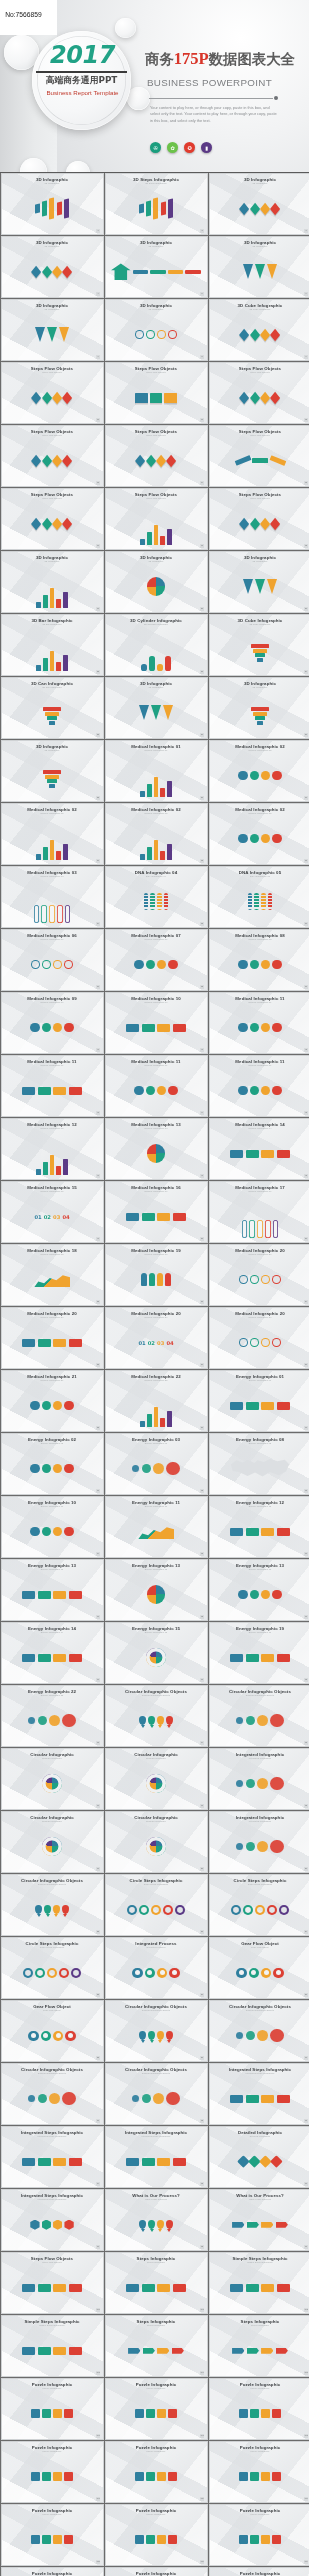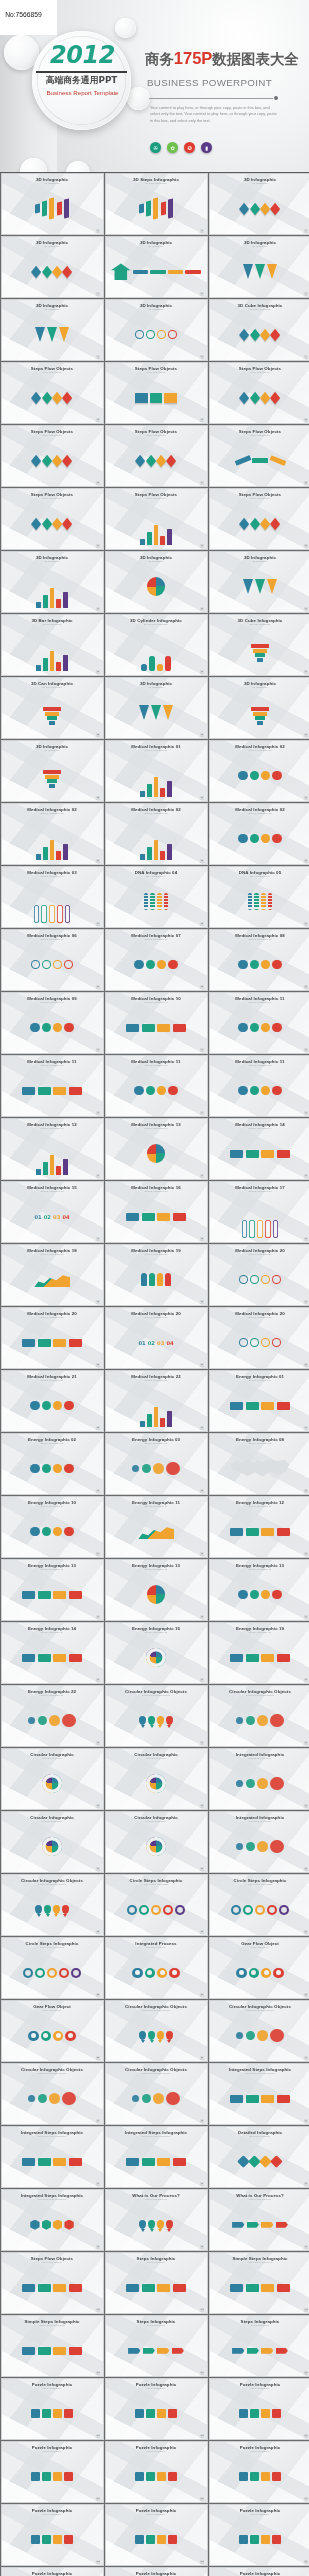--- a/index.html
+++ b/index.html
@@ -98,21 +98,21 @@
     font-family: "Liberation Sans", sans-serif;
   }
 
   .headline {
     position: absolute;
     left: 145px; top: 49px;
     font-size: 14.4px;
     font-weight: bold;
     color: #5c5c5c;
     letter-spacing: 0px;
-    font-family: Liberation Sans, sans-serif;
+    font-family: Liberation Serif, serif;
     white-space: nowrap;
   }
   .headline .hl-red { color: #d8362a; font-size: 16.5px; }
   .subhead {
     position: absolute;
     left: 147px; top: 77px;
     font-size: 9.8px;
     letter-spacing: 0.3px;
     color: #7d7f82;
     font-family: "Liberation Sans", sans-serif;
@@ -322,21 +322,21 @@
     <div class="bubble b1"></div>
     <div class="bubble b2"></div>
     <div class="bubble b3"></div>
     <div class="bubble b4"></div>
     <div class="bubble b5"></div>
 
     <div class="plate">
       <div class="plate-inner"></div>
     </div>
 
-    <div class="year">2012</div>
+    <div class="year">2017</div>
     <div class="year-rule"></div>
     <div class="cn-sub">高端商务通用PPT</div>
     <div class="en-sub">Business Report Template</div>
 
     <div class="headline">
       <span>商务</span><span class="hl-red">175P</span><span>数据图表大全</span>
     </div>
 
     <div class="subhead">BUSINESS POWERPOINT</div>
 

